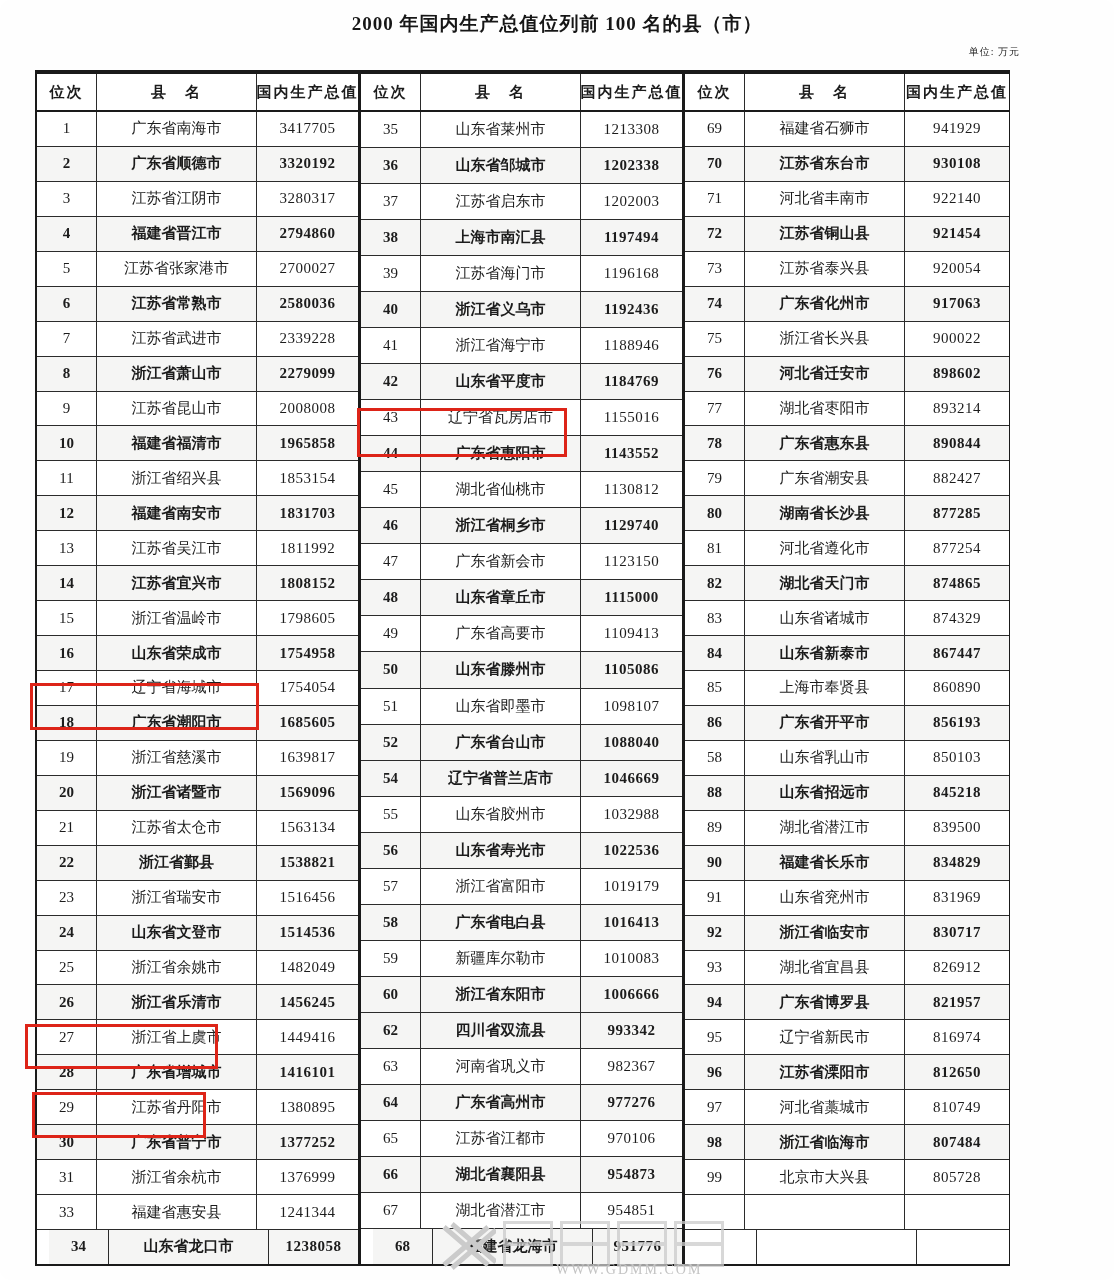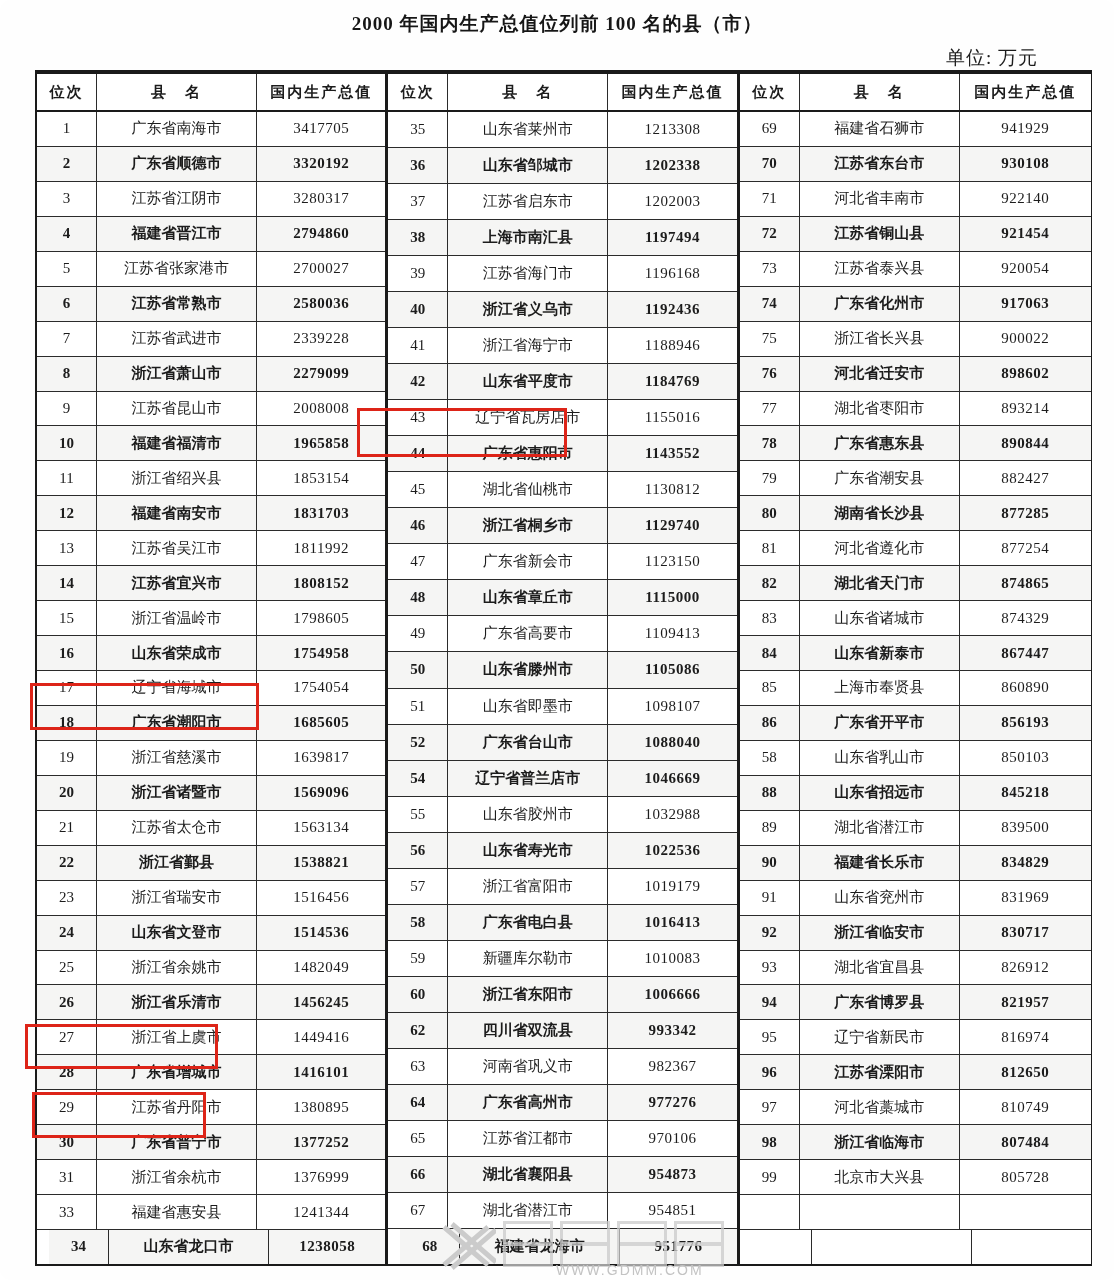--- a/index.html
+++ b/index.html
@@ -5,24 +5,24 @@
   html,body{margin:0;padding:0;}
   .page{
     position:relative; width:1114px; height:1280px; background:#fefefe;
     font-family:"Liberation Serif","DejaVu Serif",serif; color:#1c1c1c; overflow:hidden;border-radius:10px;
   }
   .title{
     position:absolute; top:11px; left:0; right:0; text-align:center;
     font-size:19px; letter-spacing:1px; font-weight:600; color:#161616;
   }
   .unit{
-    position:absolute; top:45px; right:76px; font-size:19px; letter-spacing:1px;
+    position:absolute; top:45px; right:94px; font-size:10px; letter-spacing:1px;
   }
   .table{
-    position:absolute; left:35px; top:70px; width:1057px; height:1196px;
+    position:absolute; left:35px; top:70px; width:975px; height:1196px;
     display:grid; grid-template-columns:1fr 1fr 1fr; box-sizing:border-box;
     border-top:4px solid #1a1a1a; border-bottom:2px solid #1a1a1a;
     border-left:2px solid #1a1a1a; border-right:1px solid #1a1a1a;
     background:#fff;
   }
   .group{ display:flex; flex-direction:column; min-width:0; }
   .group:not(:last-child){ border-right:3px solid #1a1a1a; }
   .row{
     flex:1; display:grid; grid-template-columns:60px 160px 1fr;
     border-bottom:1px solid #2b2b2b; min-height:0;
@@ -44,21 +44,21 @@
   .hl44{ left:357px; top:408px; width:204px; height:43px; }
   .wm{ position:absolute; left:438px; top:1221px; width:380px; height:60px; }
   .wm-row{ display:flex; gap:7px; align-items:flex-start; }
   .wm-glyph{
     width:50px; height:46px; box-sizing:border-box; border:3px solid #cbcbcb;
     background:linear-gradient(rgba(0,0,0,0) 0 44%, #cbcbcb 44% 54%, rgba(0,0,0,0) 54%);
     opacity:.75;
   }
   .wm-url{
     position:absolute; left:118px; top:41px;
-    font-family:Liberation Sans, sans-serif;
+    font-family:Liberation Serif, serif;
     font-size:14px; letter-spacing:2px; color:#c3c3c3;
   }
 </style>
 </head>
 <body>
 
 <div class="page">
   <div class="title">2000 年国内生产总值位列前 100 名的县（市）</div>
   <div class="unit">单位: 万元</div>
 

